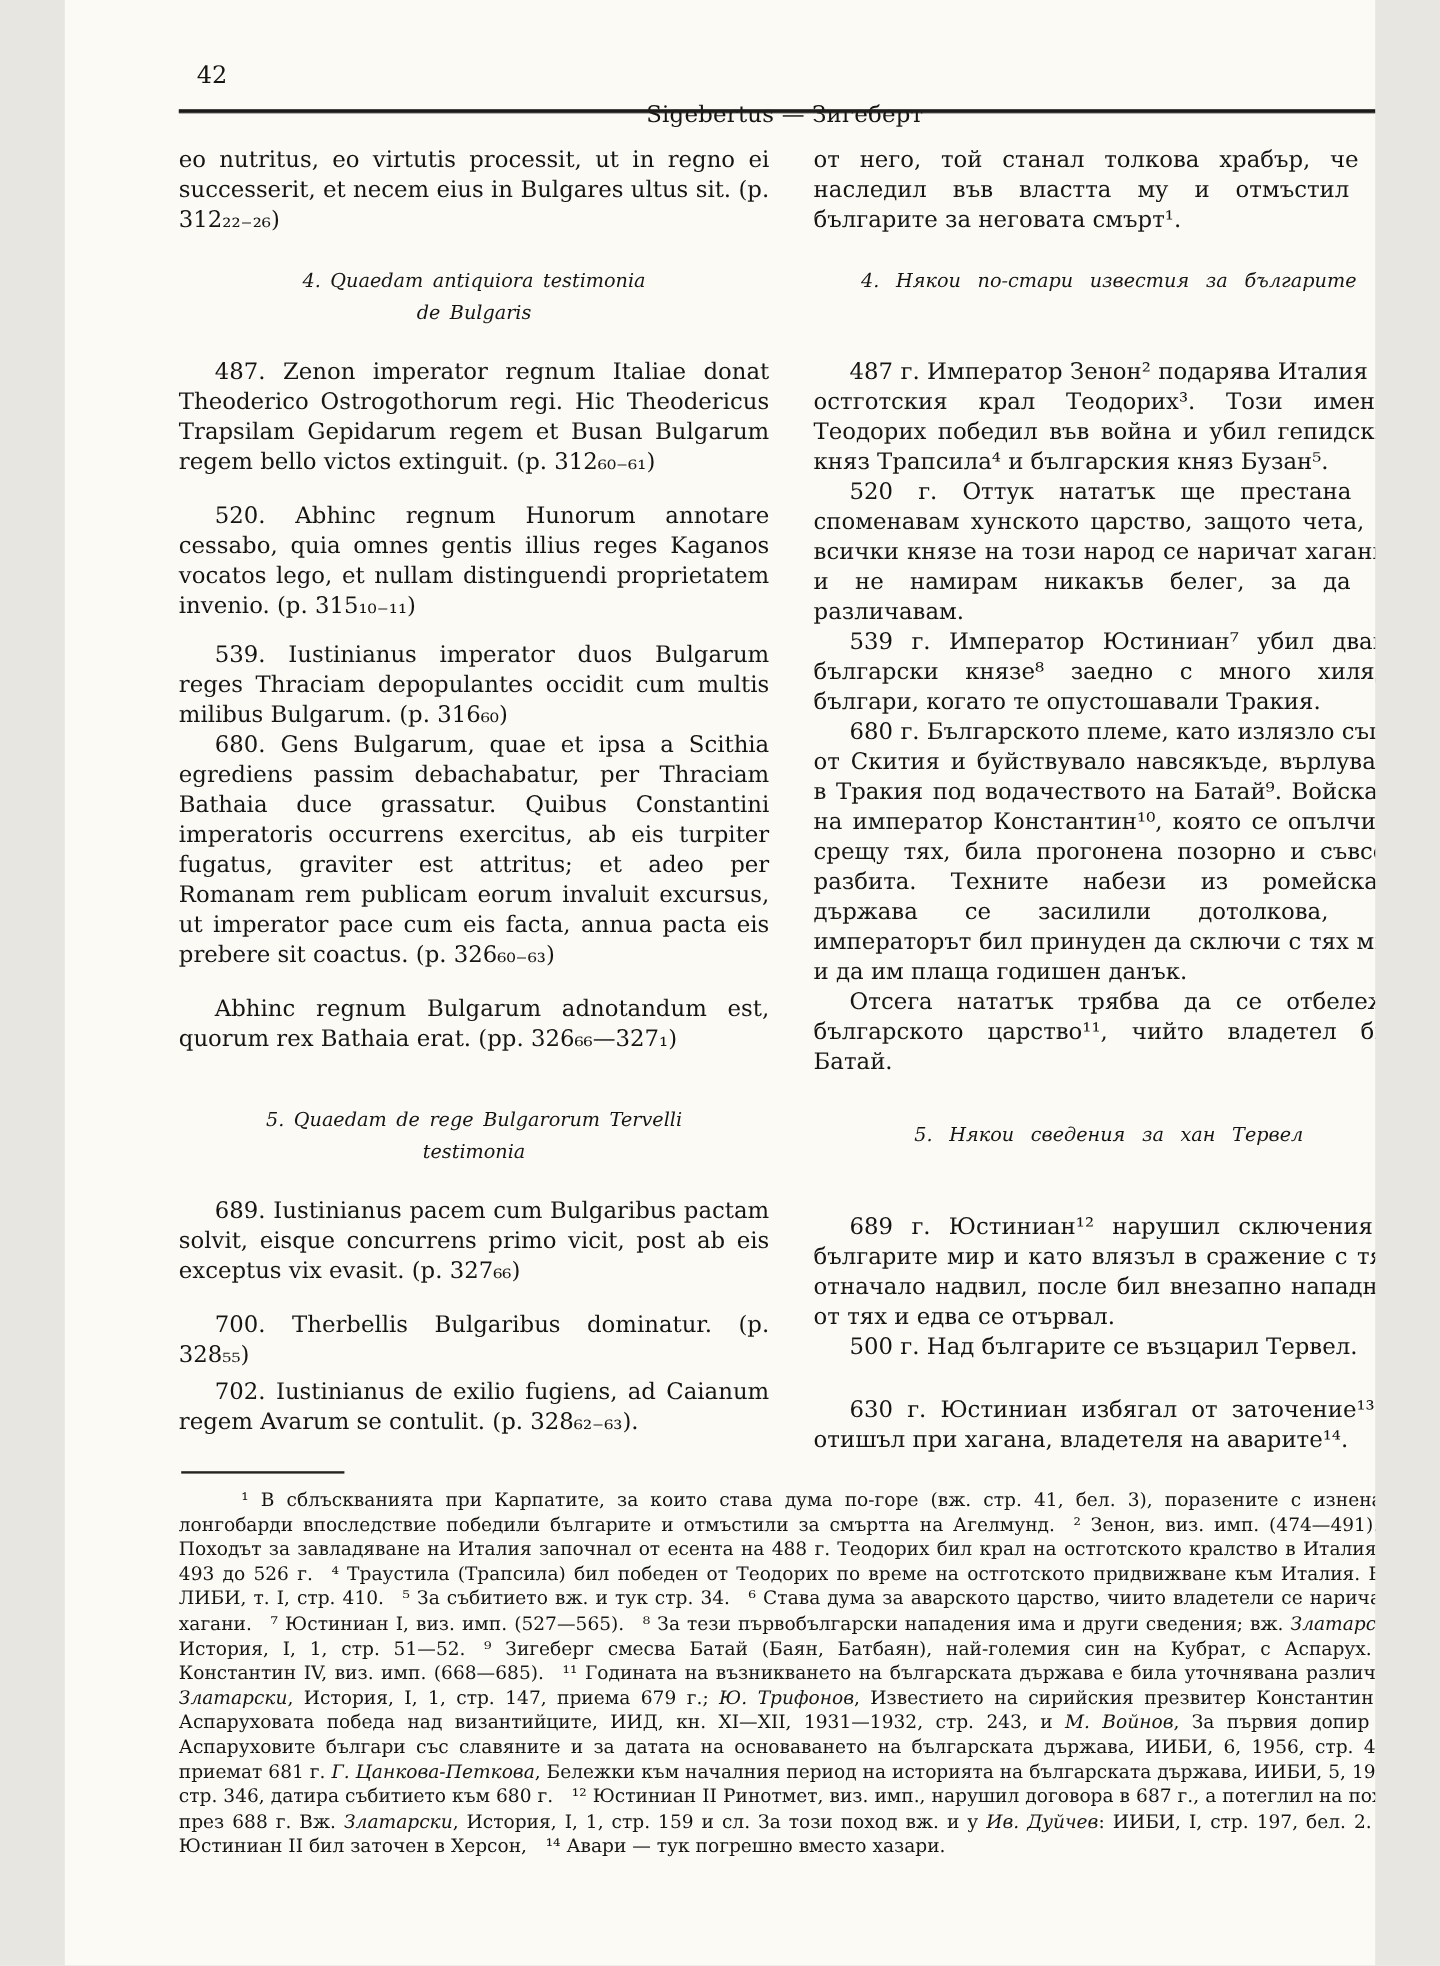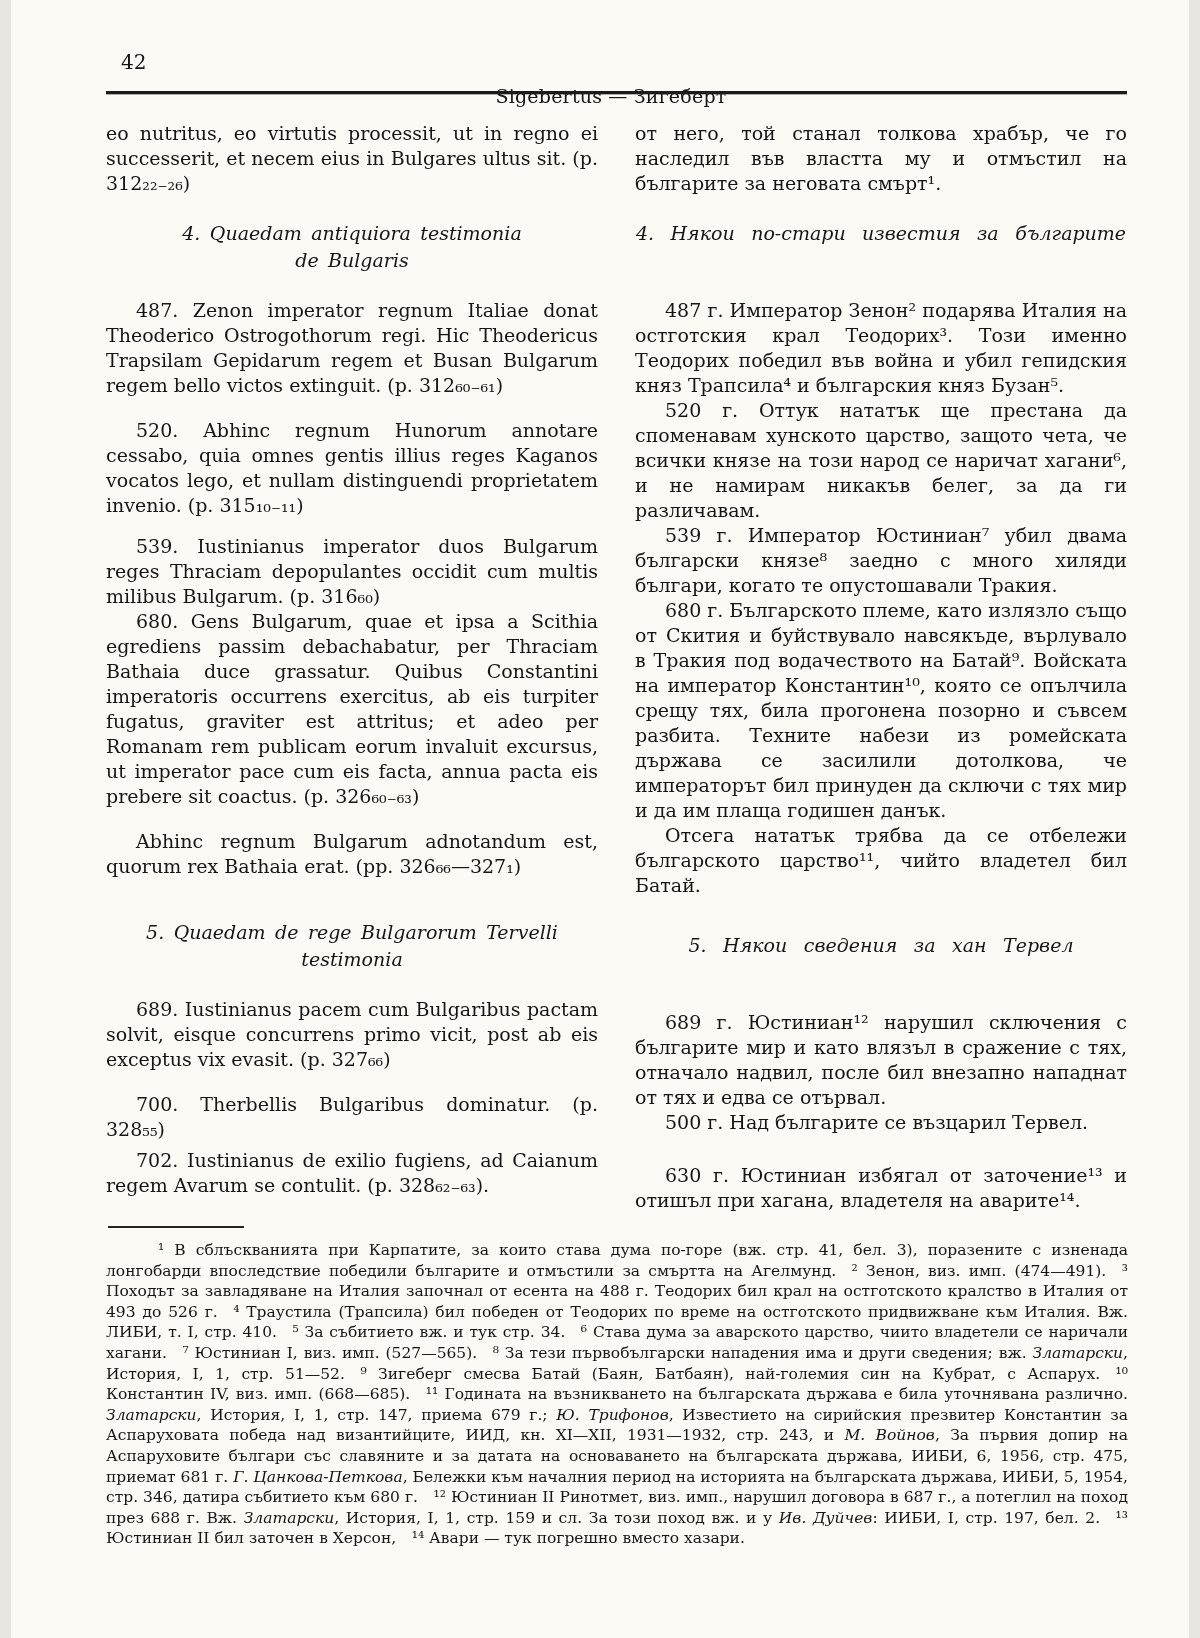--- a/index.html
+++ b/index.html
@@ -1,18 +1,18 @@
 <!DOCTYPE html>
 <html><head>
 <meta charset="utf-8">
 <style>
   html, body { margin: 0; padding: 0; background: #e8e6e0; }
   .page {
     position: relative;
-    width: 1178px;
+    width: 1092px;
     height: 1638px;
     margin: 0 auto;
     background: #fbfaf5;
     color: #161514;
     font-family: "DejaVu Serif", serif;
     overflow: hidden;
   }
   
   .page-number {
     position: absolute;
@@ -53,21 +53,21 @@
   .col {
     width: 500px;
     font-size: 19px;
     line-height: 25px;
     text-align: justify;
   }
   .col p { margin: 0; text-indent: 30px; }
   .col p.noindent { text-indent: 0; }
   .col h2 {
     margin: 0;
-    font-size: 19px;
+    font-size: 16px;
     font-weight: normal;
     font-style: italic;
     text-align: center;
     white-space: pre-line;
     line-height: 27px;
   }
   .h-lat { word-spacing: 0.18em; }
   .h-bg  { word-spacing: 0.55em; }
   .mb6  { margin-bottom: 6px  !important; }
   .mb16 { margin-bottom: 16px !important; }

